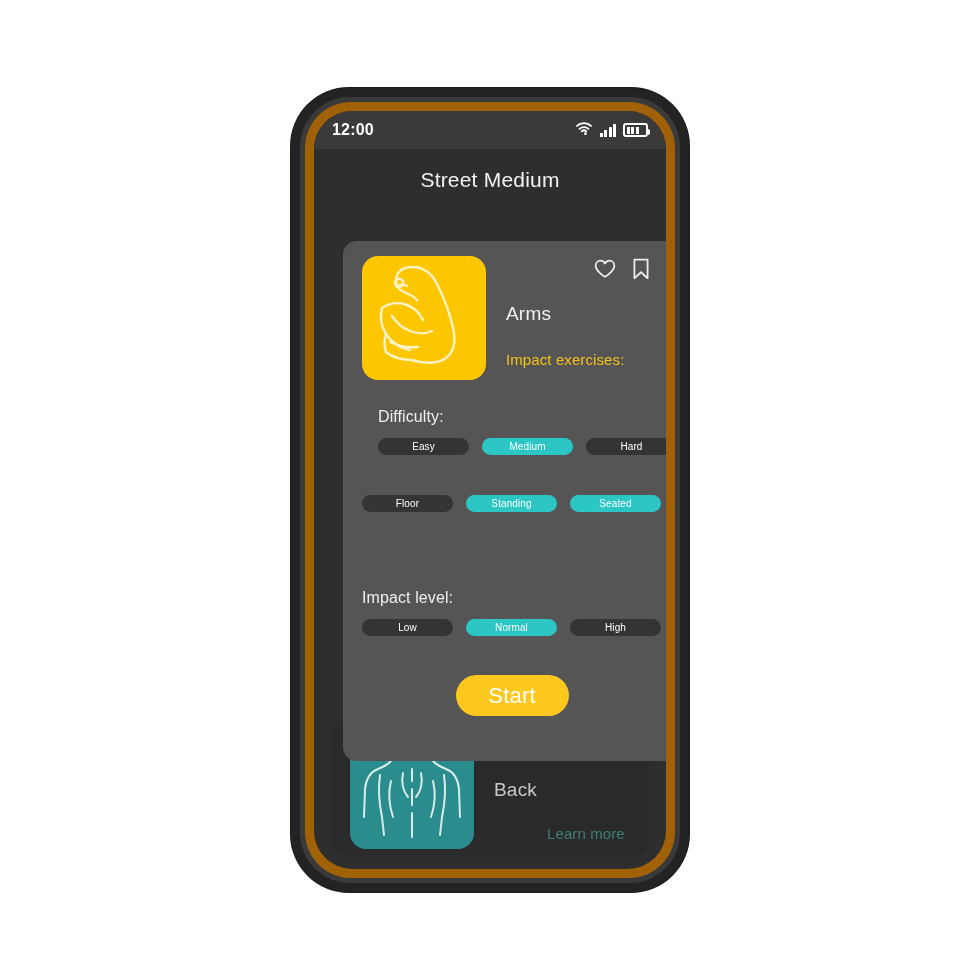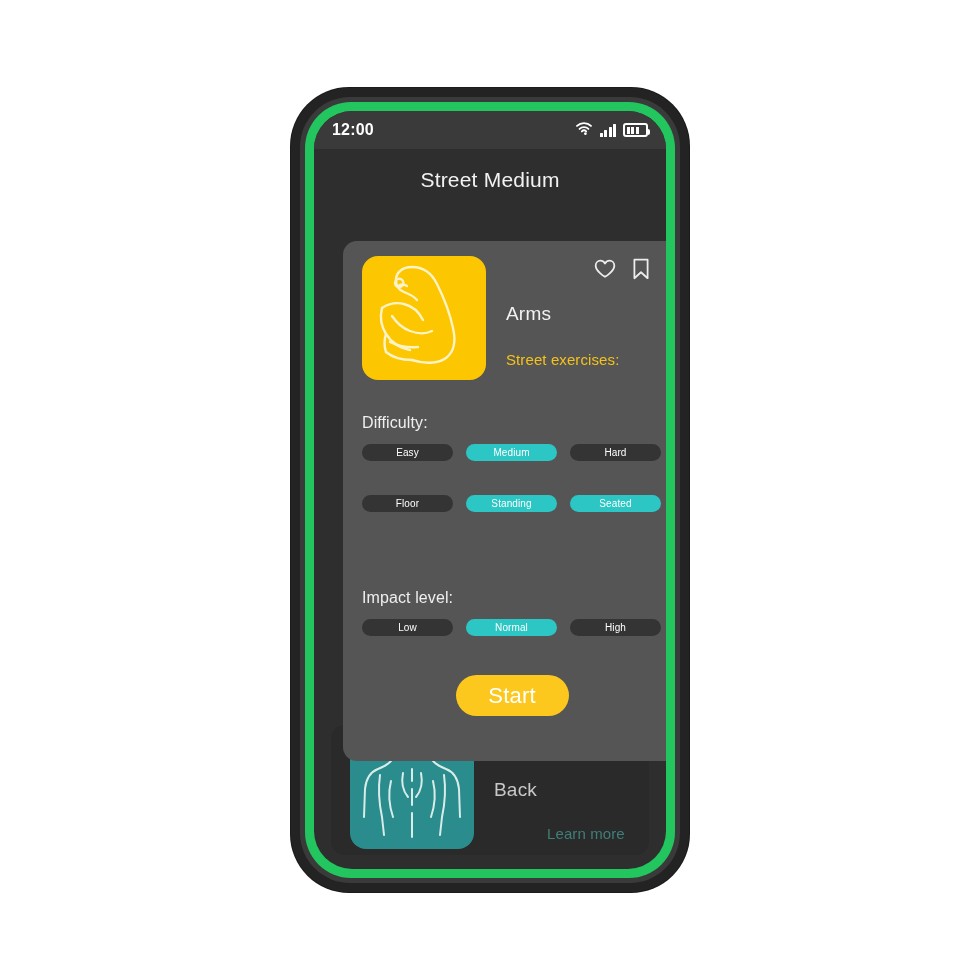--- a/index.html
+++ b/index.html
@@ -41,21 +41,21 @@
     border-radius: 50px;
     background: #3a3a3a;
   }
   .phone-bezel {
     position: absolute;
     left: 5px;
     top: 5px;
     width: 370px;
     height: 776px;
     border-radius: 46px;
-    background: #22c55e;
+    background: #a16207;
   }
   .screen {
     position: absolute;
     left: 9px;
     top: 9px;
     width: 352px;
     height: 758px;
     border-radius: 38px;
     background: #2e2e2e;
     overflow: hidden;
@@ -379,23 +379,23 @@
                 </svg>
               </span>
               <span>
                 <svg width="18" height="22" viewBox="0 0 17 21">
                   <path d="M2.2 1.5 L14.8 1.5 L14.8 19.3 L8.5 13.6 L2.2 19.3 Z" fill="none" stroke="#ededed" stroke-width="1.7" stroke-linejoin="round"></path>
                 </svg>
               </span>
             </div>
 
             <div class="card-label arms">Arms</div>
-            <div class="card-sub filter">Street exercises:</div>
-
-            <div class="filter-group" style="top:173px;">
+            <div class="card-sub filter">Impact exercises:</div>
+
+            <div class="filter-group" style="top:167px;margin-left:16px;">
               <p class="group-title">Difficulty:</p>
               <div class="pill-row">
                 <div class="pill">Easy</div>
                 <div class="pill active">Medium</div>
                 <div class="pill">Hard</div>
               </div>
             </div>
 
             <div class="filter-group" style="top:254px;">
               <div class="pill-row">

